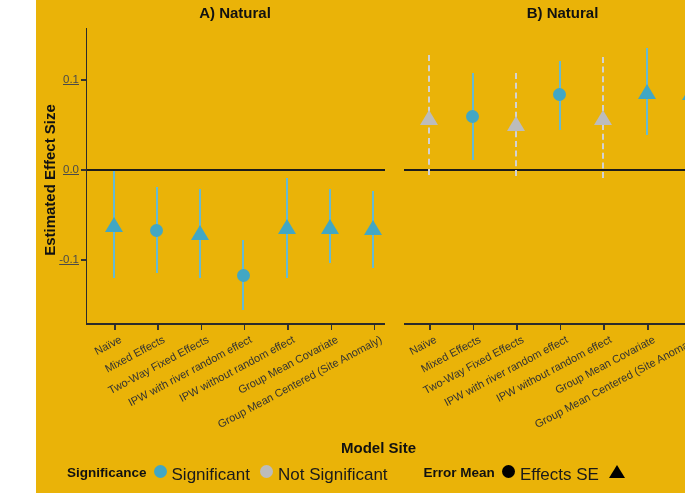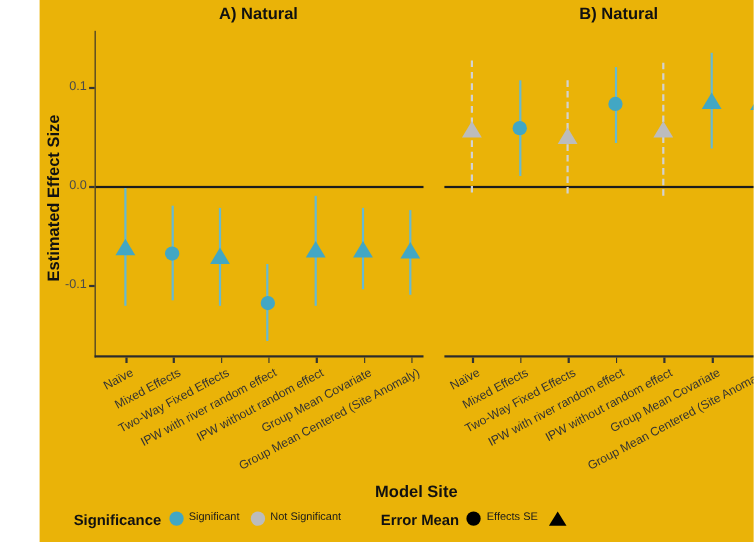--- a/index.html
+++ b/index.html
@@ -1,40 +1,40 @@
 <!DOCTYPE html>
 <html><head>
 <meta charset="utf-8">
 <style>
   html,body{margin:0;padding:0;background:#fff;}
   .fig{position:relative;width:685px;height:493px;background:#eab308;
        font-family:"Liberation Sans","DejaVu Sans",sans-serif;overflow:hidden;margin-left:36px;}
   .panel-title{position:absolute;top:4px;font-size:15px;font-weight:bold;color:#111;text-align:center;}
   .y-axis-title{position:absolute;top:180px;left:13px;transform:translate(-50%,-50%) rotate(-90deg);
        white-space:nowrap;font-size:15px;font-weight:bold;color:#111;}
-  .y-tick-label{position:absolute;width:30px;left:13px;text-align:right;font-size:11.5px;color:#4a4a4a;line-height:13px;}
+  .y-tick-label{position:absolute;width:30px;left:13px;text-align:right;font-size:11.5px;color:#4a4a4a;line-height:13px;text-decoration:underline;}
   .y-tick{position:absolute;left:45px;width:5px;height:1.5px;background:#333;}
   .panel{position:absolute;top:28px;height:295px;box-sizing:content-box;}
   .panel.a{border-left:1.5px solid #2b2b2b;border-bottom:2px solid #2b2b2b;}
   .panel.b{border-bottom:2px solid #2b2b2b;}
   .zero-line{position:absolute;left:0;width:100%;height:2px;background:#1c1c1c;top:141px;}
   .errbar{position:absolute;width:2px;}
   .errbar.sig{background:#66bad2;}
   .errbar.nsig{width:0;background:transparent;border-left:2px dashed #d2d2d2;}
   .marker{position:absolute;z-index:3;}
   .marker.circle{width:13px;height:13px;border-radius:50%;}
   .marker.triangle{width:0;height:0;border-left:9px solid transparent;border-right:9px solid transparent;}
   .x-tick{position:absolute;top:325px;width:1.5px;height:5px;background:#333;}
   .x-tick-label{position:absolute;top:333px;white-space:nowrap;font-size:11px;color:#333;
        transform:rotate(-28deg);transform-origin:100% 0%;}
   .x-axis-title{position:absolute;top:439px;left:0;width:685px;text-align:center;
        font-size:15px;font-weight:bold;color:#111;}
   .legend{position:absolute;left:31px;top:465px;height:22px;display:flex;align-items:flex-start;}
   .legend .ltitle{font-size:13.5px;font-weight:bold;color:#111;margin-right:7px;}
-  .legend .llabel{font-size:10px;color:#1a1a1a;margin-right:10px;}
+  .legend .llabel{font-size:17px;color:#1a1a1a;margin-right:10px;}
   .legend .dot{width:13px;height:13px;border-radius:50%;margin-right:5px;flex:0 0 auto;}
   .legend .tri{width:0;height:0;border-left:8px solid transparent;border-right:8px solid transparent;
        border-bottom:13px solid #000;margin-right:5px;flex:0 0 auto;}
   .legend .group-gap{width:26px;flex:0 0 auto;}
 </style>
 </head>
 <body>
 
 <div class="fig">
 

